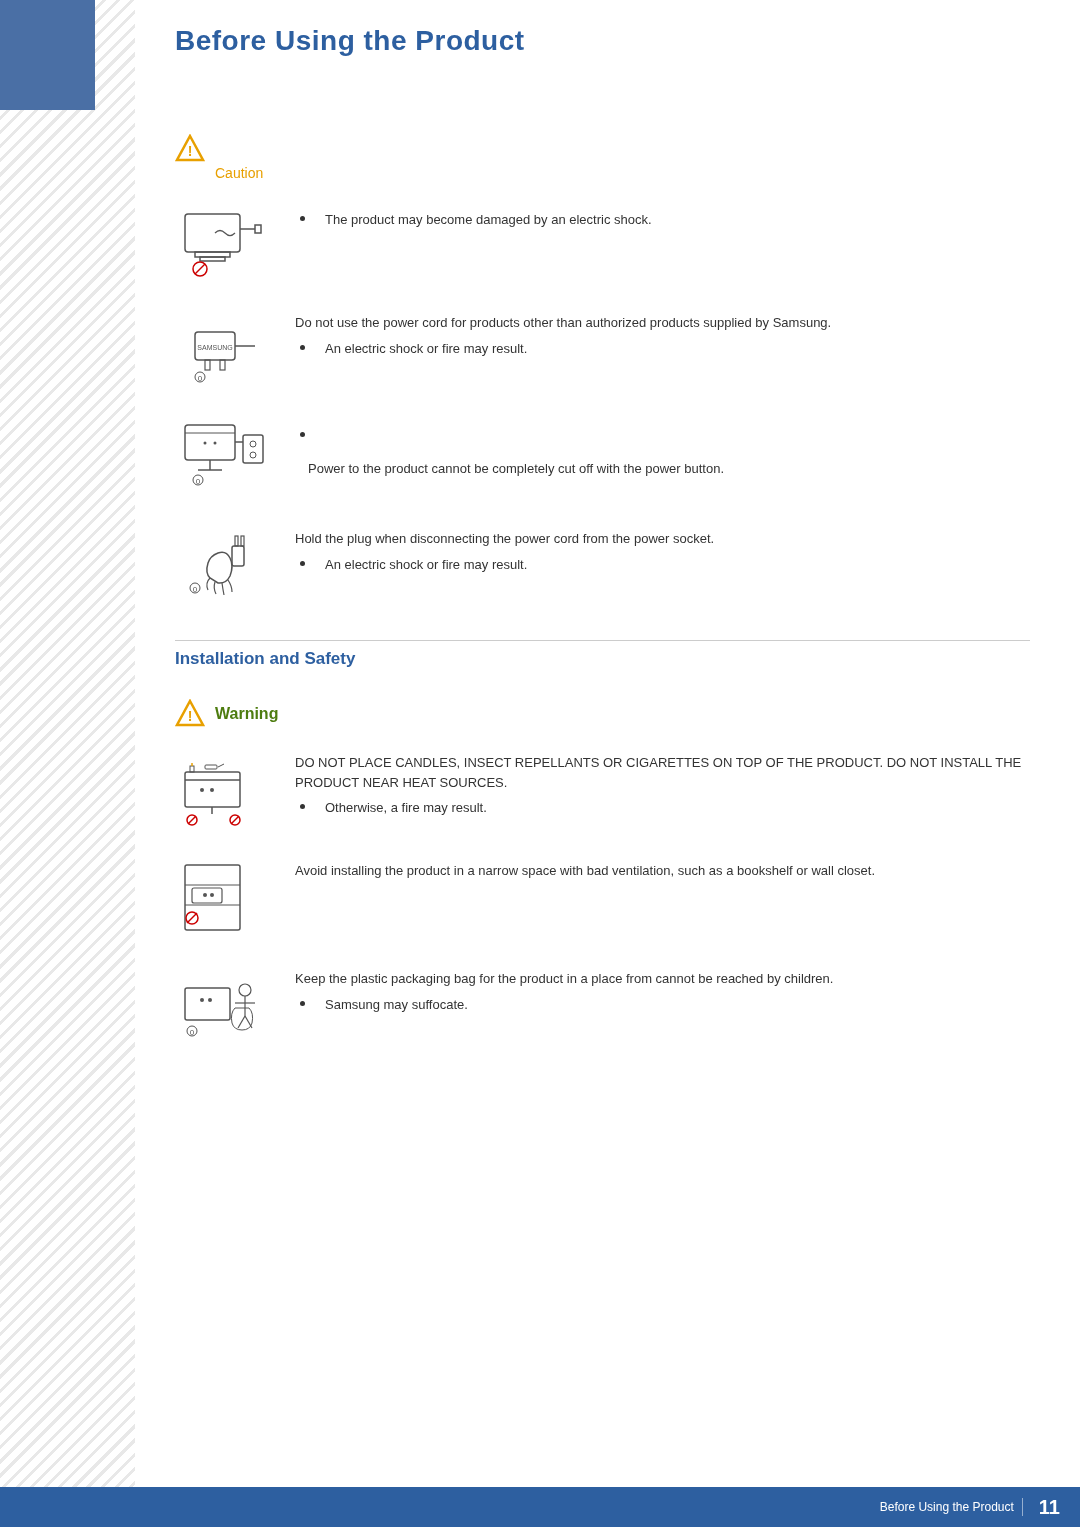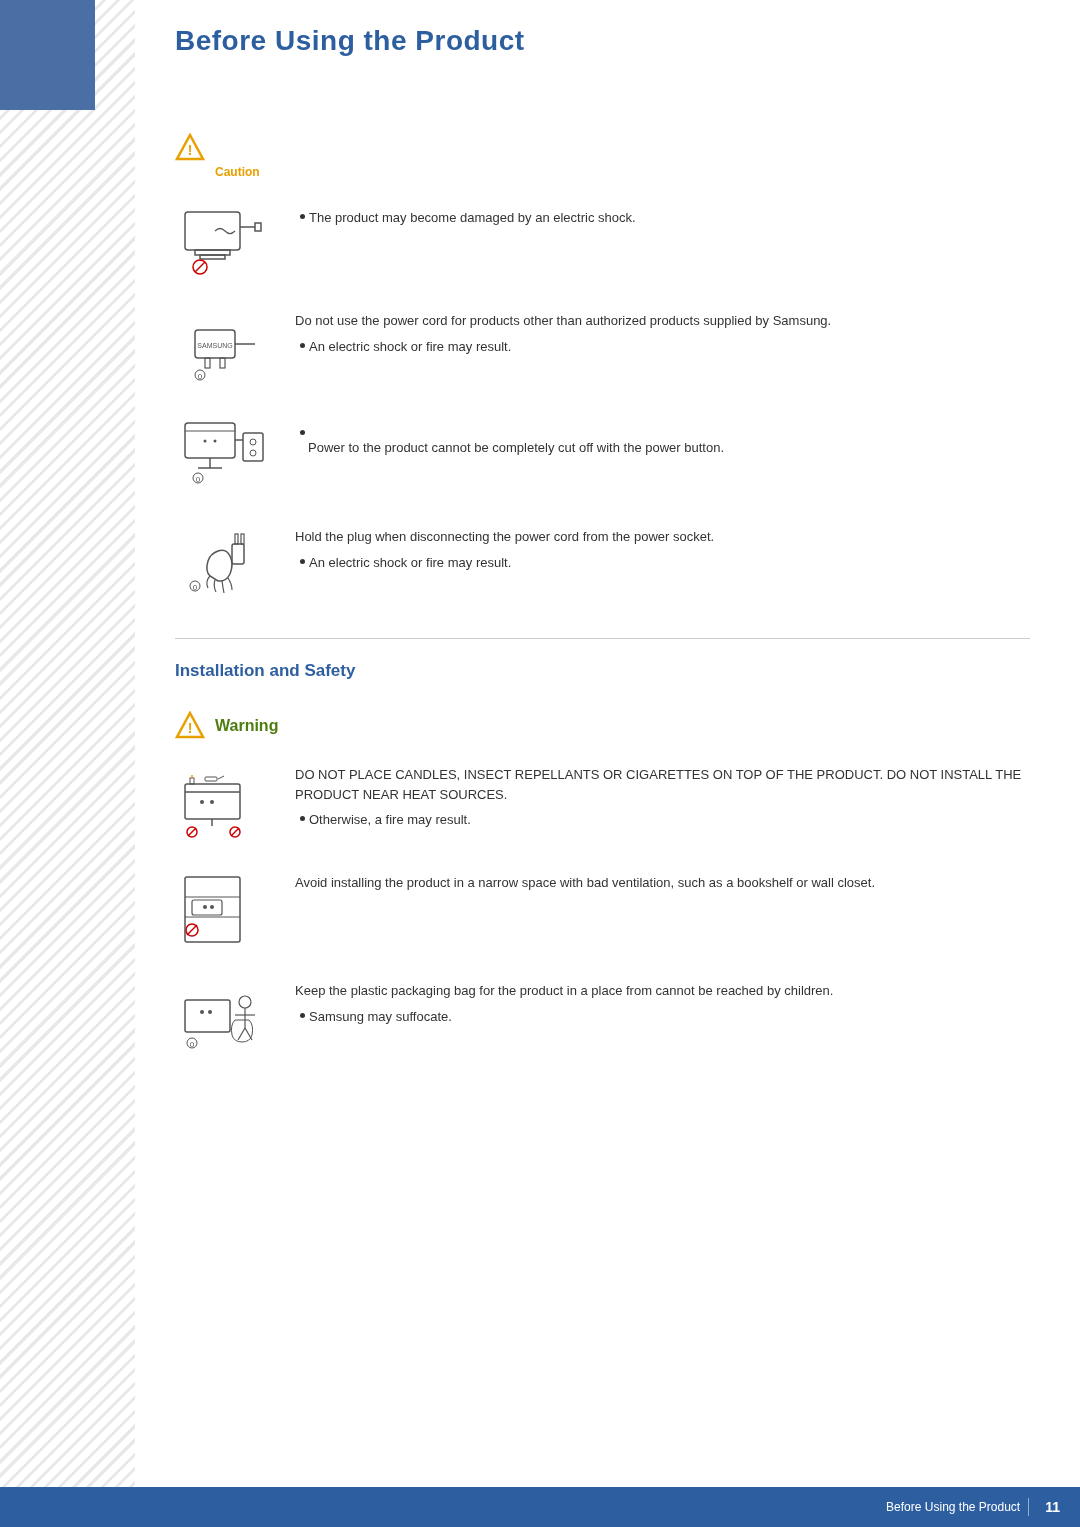--- a/index.html
+++ b/index.html
@@ -61,22 +61,22 @@
 
     
     .section-header {
       display: flex;
       align-items: center;
       gap: 10px;
       margin: 30px 0 20px 0;
     }
     .section-header.caution .section-title {
       color: #e8a000;
-      font-size: 12px;
-      font-weight: bold;
+      font-size: 14px;
+      font-weight: normal;
       margin-top: 48px;
     }
     .section-header.warning .section-title {
       color: #4d7c0f;
       font-size: 16px;
       font-weight: bold;
     }
 
     .warning-triangle {
       width: 30px;
@@ -109,53 +109,53 @@
     }
     .item-main-text {
       font-size: 13px;
       color: #333;
       margin-bottom: 6px;
       line-height: 1.5;
     }
     .item-bullet {
       display: flex;
       align-items: flex-start;
-      gap: 4px;
+      gap: 20px;
       margin-top: 5px;
       margin-left: 5px;
     }
     .bullet-dot {
       width: 5px;
       height: 5px;
       border-radius: 50%;
       background: #333;
       flex-shrink: 0;
       margin-top: 6px;
     }
     .bullet-text {
       font-size: 13px;
       color: #333;
       line-height: 1.5;
     }
     .item-sub-bullet {
-      margin-top: 3px;
+      margin-top: 22px;
       margin-left: 13px;
       font-size: 13px;
       color: #333;
       line-height: 1.5;
     }
 
     
     .install-heading {
       font-size: 17px;
       font-weight: bold;
       color: #2d5fa0;
       margin: 35px 0 20px 0;
       border-top: 1px solid #ccc;
-      padding-top: 22px;
+      padding-top: 8px;
     }
 
     
     .page-footer {
       position: absolute;
       bottom: 0;
       left: 0;
       right: 0;
       height: 40px;
       background: #2d5fa0;
@@ -164,21 +164,21 @@
       justify-content: flex-end;
       padding: 0 20px;
       z-index: 3;
     }
     .footer-text {
       color: #fff;
       font-size: 12px;
     }
     .footer-page-num {
       color: #fff;
-      font-size: 14px;
+      font-size: 20px;
       font-weight: bold;
       margin-left: 8px;
     }
 
     .divider {
       width: 1px;
       height: 18px;
       background: rgba(255,255,255,0.5);
       margin: 0 8px;
     }

